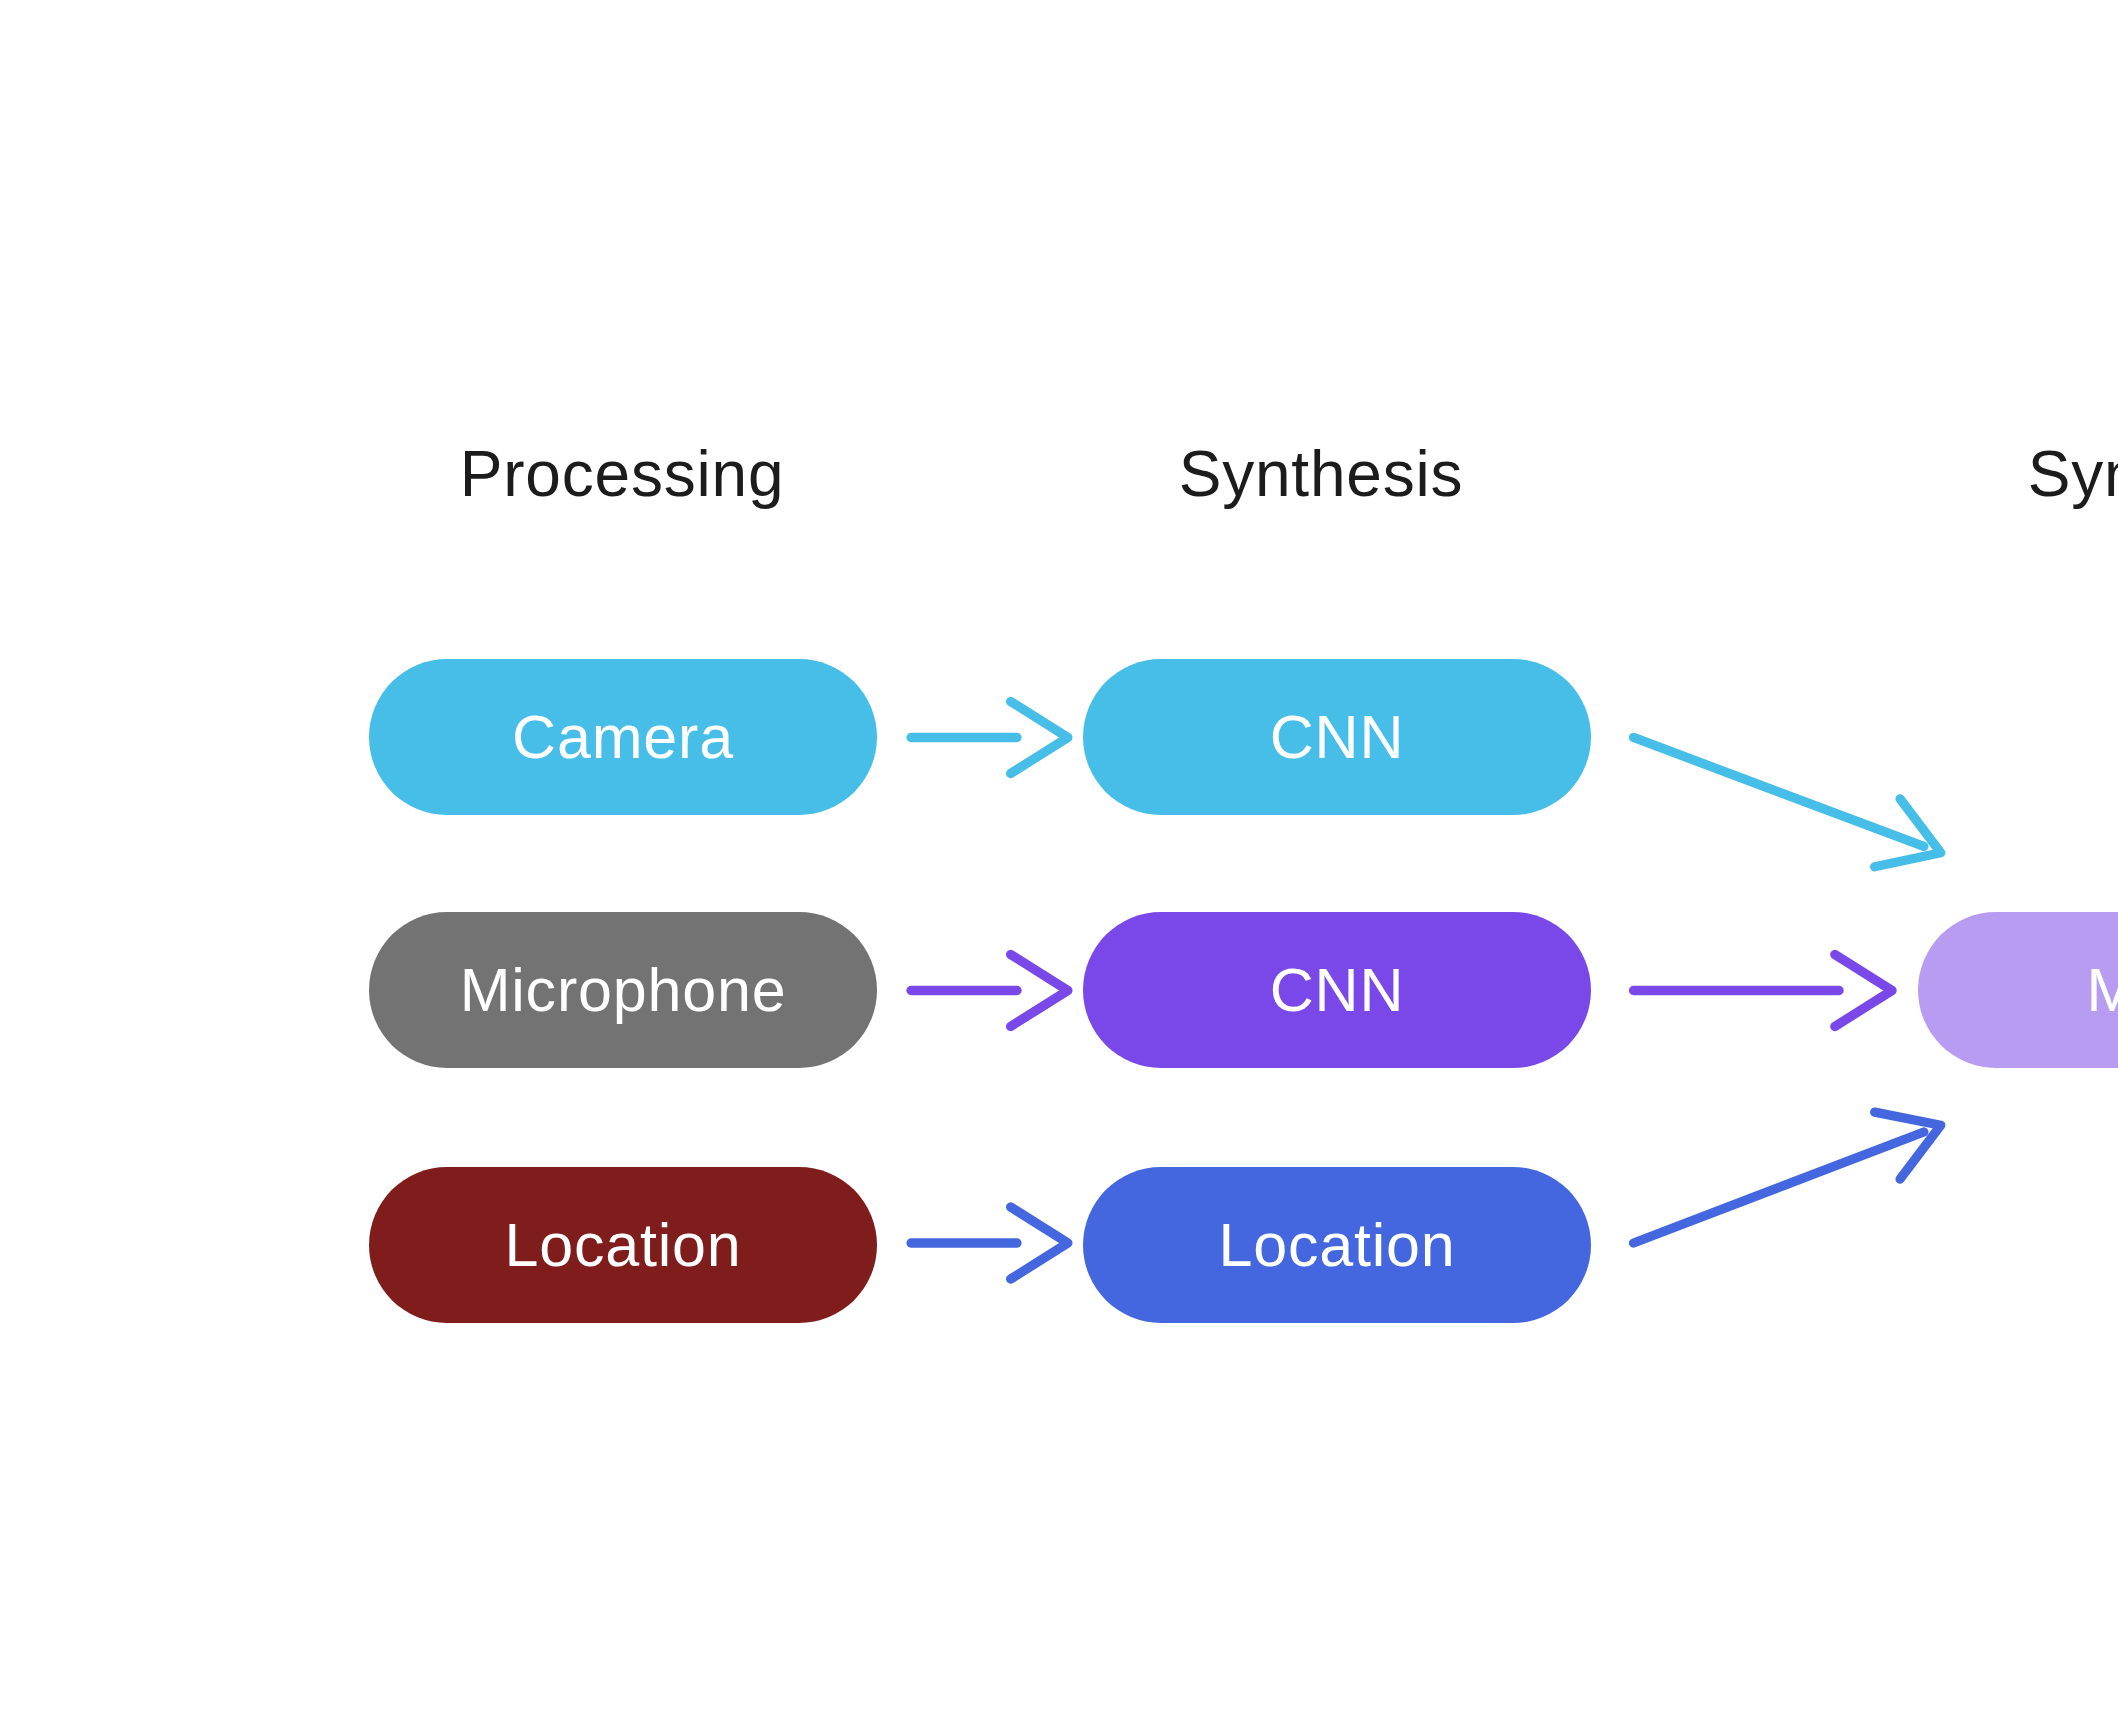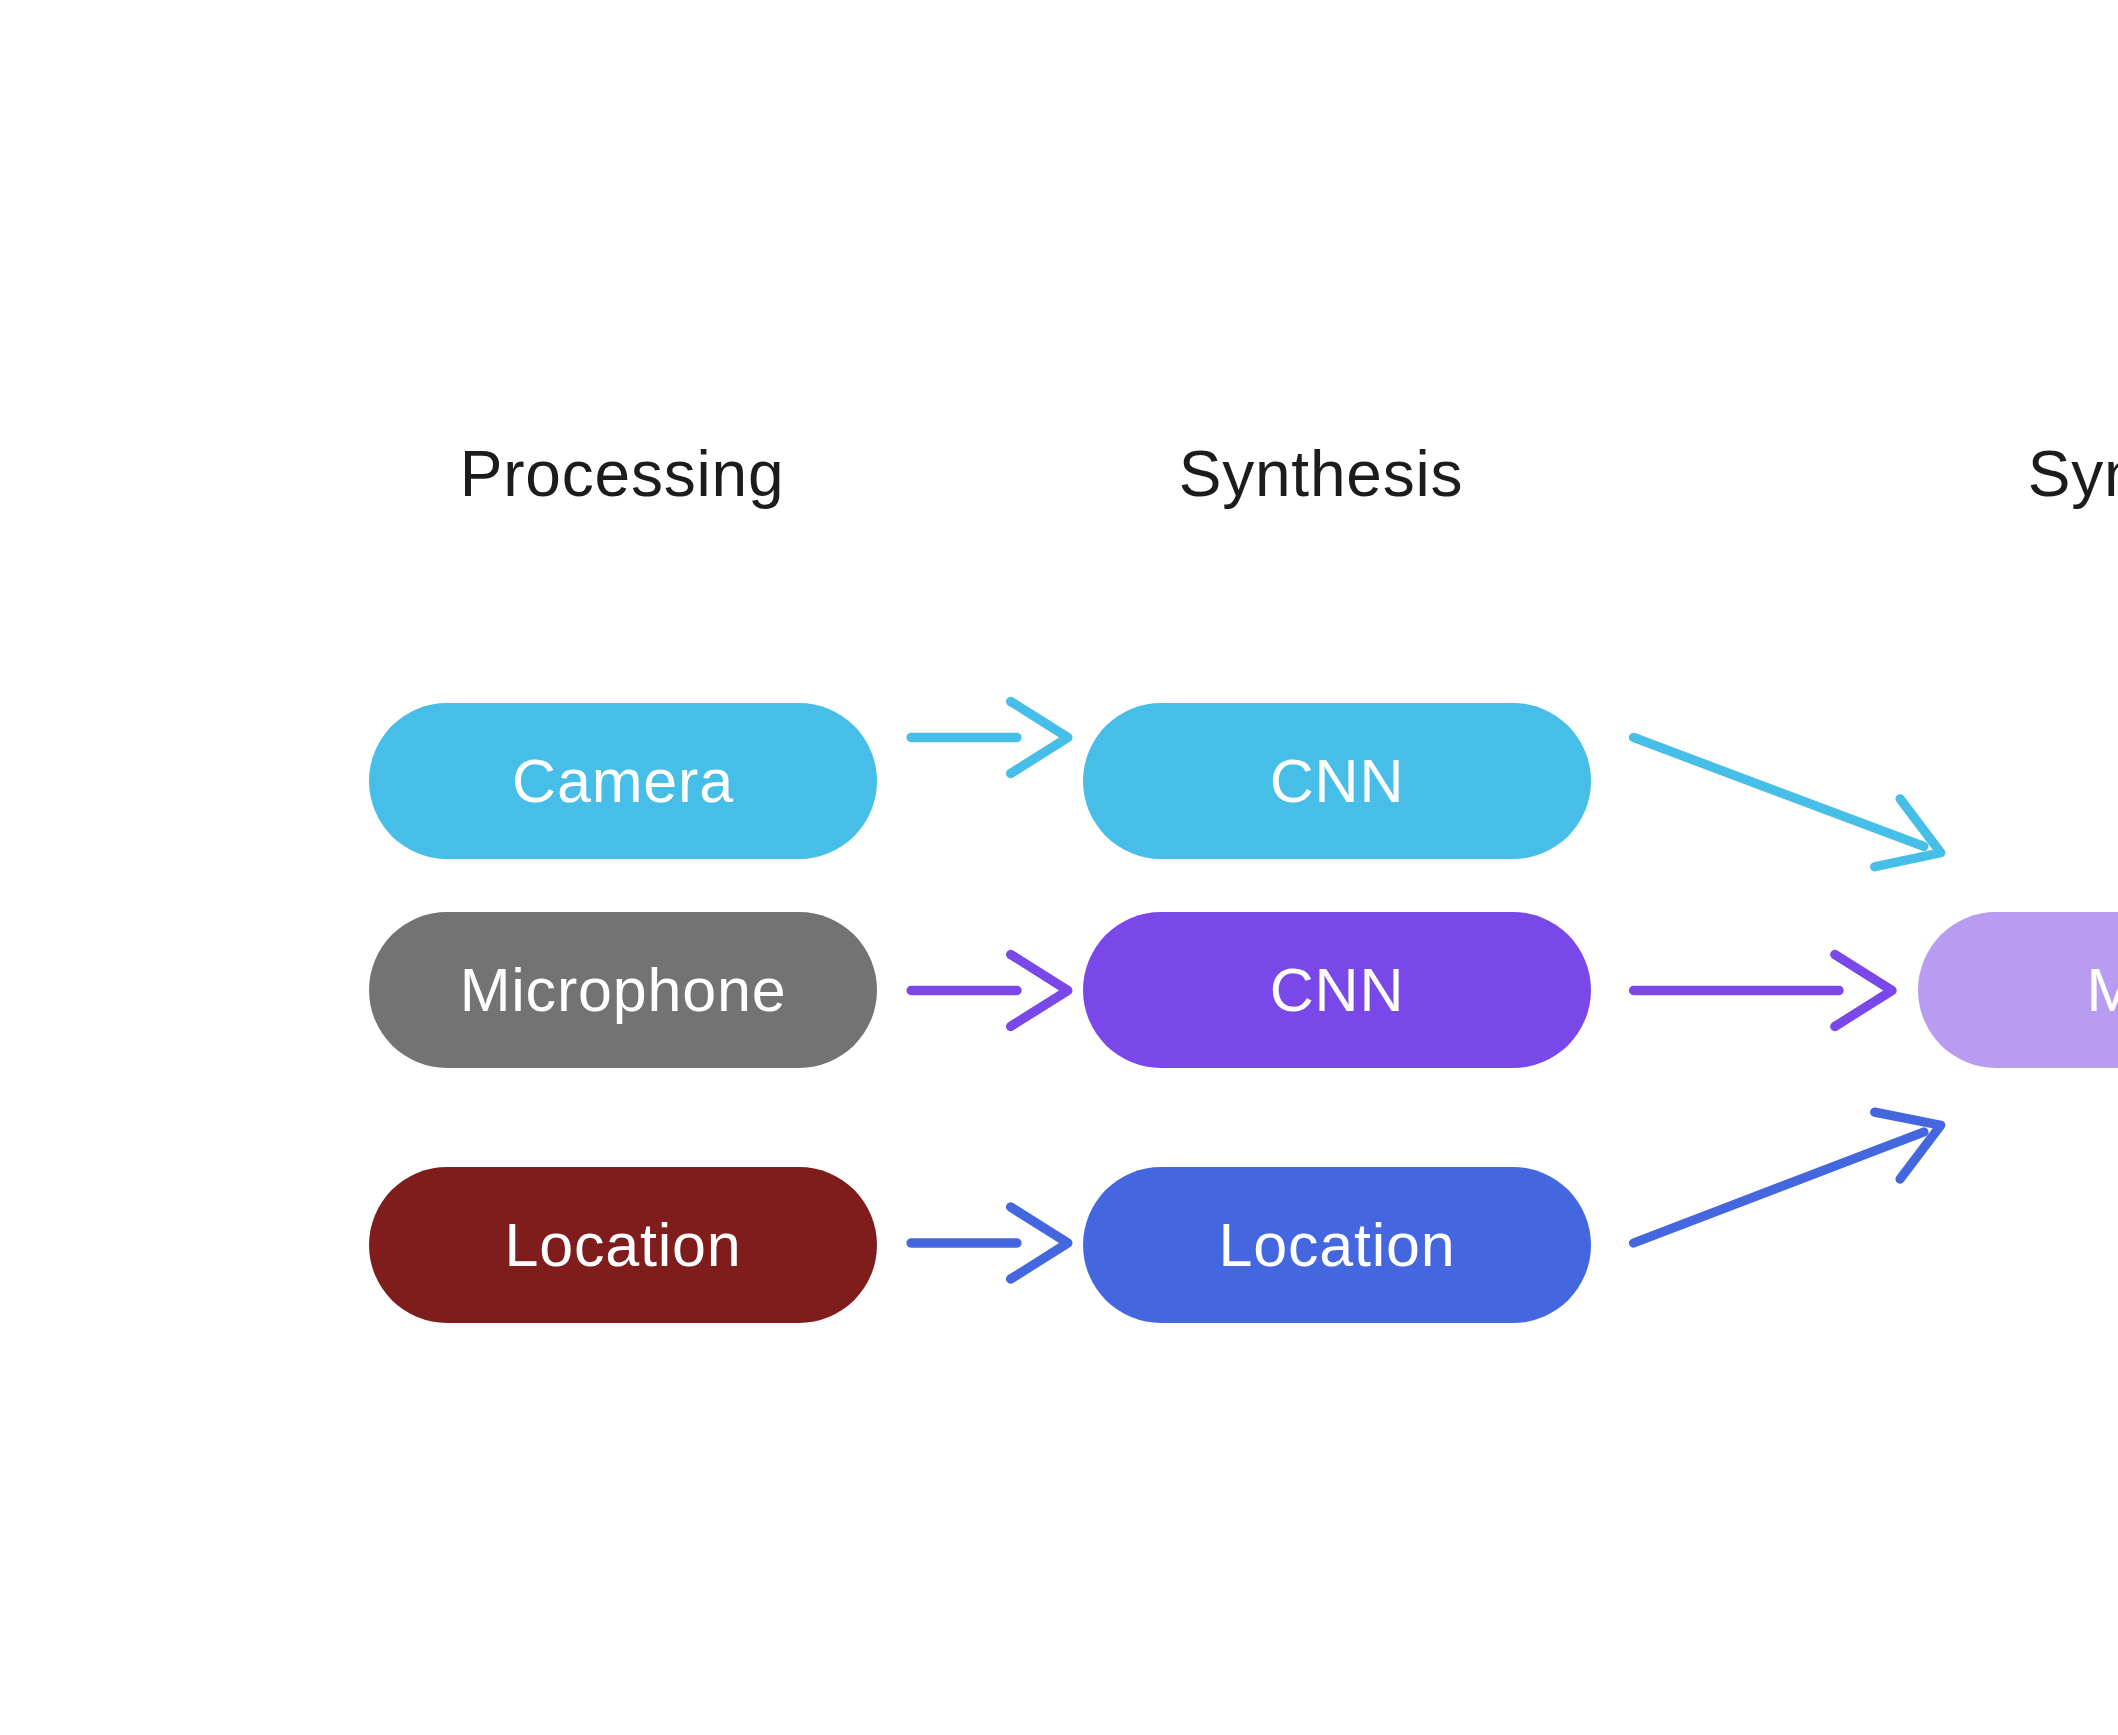--- a/index.html
+++ b/index.html
@@ -36,21 +36,21 @@
     height: 156px;
     border-radius: 78px;
     display: flex;
     align-items: center;
     justify-content: center;
     font-size: 61px;
     font-weight: 500;
     letter-spacing: 0.8px;
     color: #ffffff;
   }
-  .pill.r0 { top: 659px; margin-top: 44px; }
+  .pill.r0 { top: 659px; }
   .pill.r1 { top: 912px; }
   .pill.r2 { top: 1167px; }
   .pill.colA { left: 369px; }
   .pill.colB { left: 1083px; align-items: center; }
   .pill.colC { left: 1918px; }
 
   svg.edges {
     position: absolute;
     left: 0;
     top: 0;

